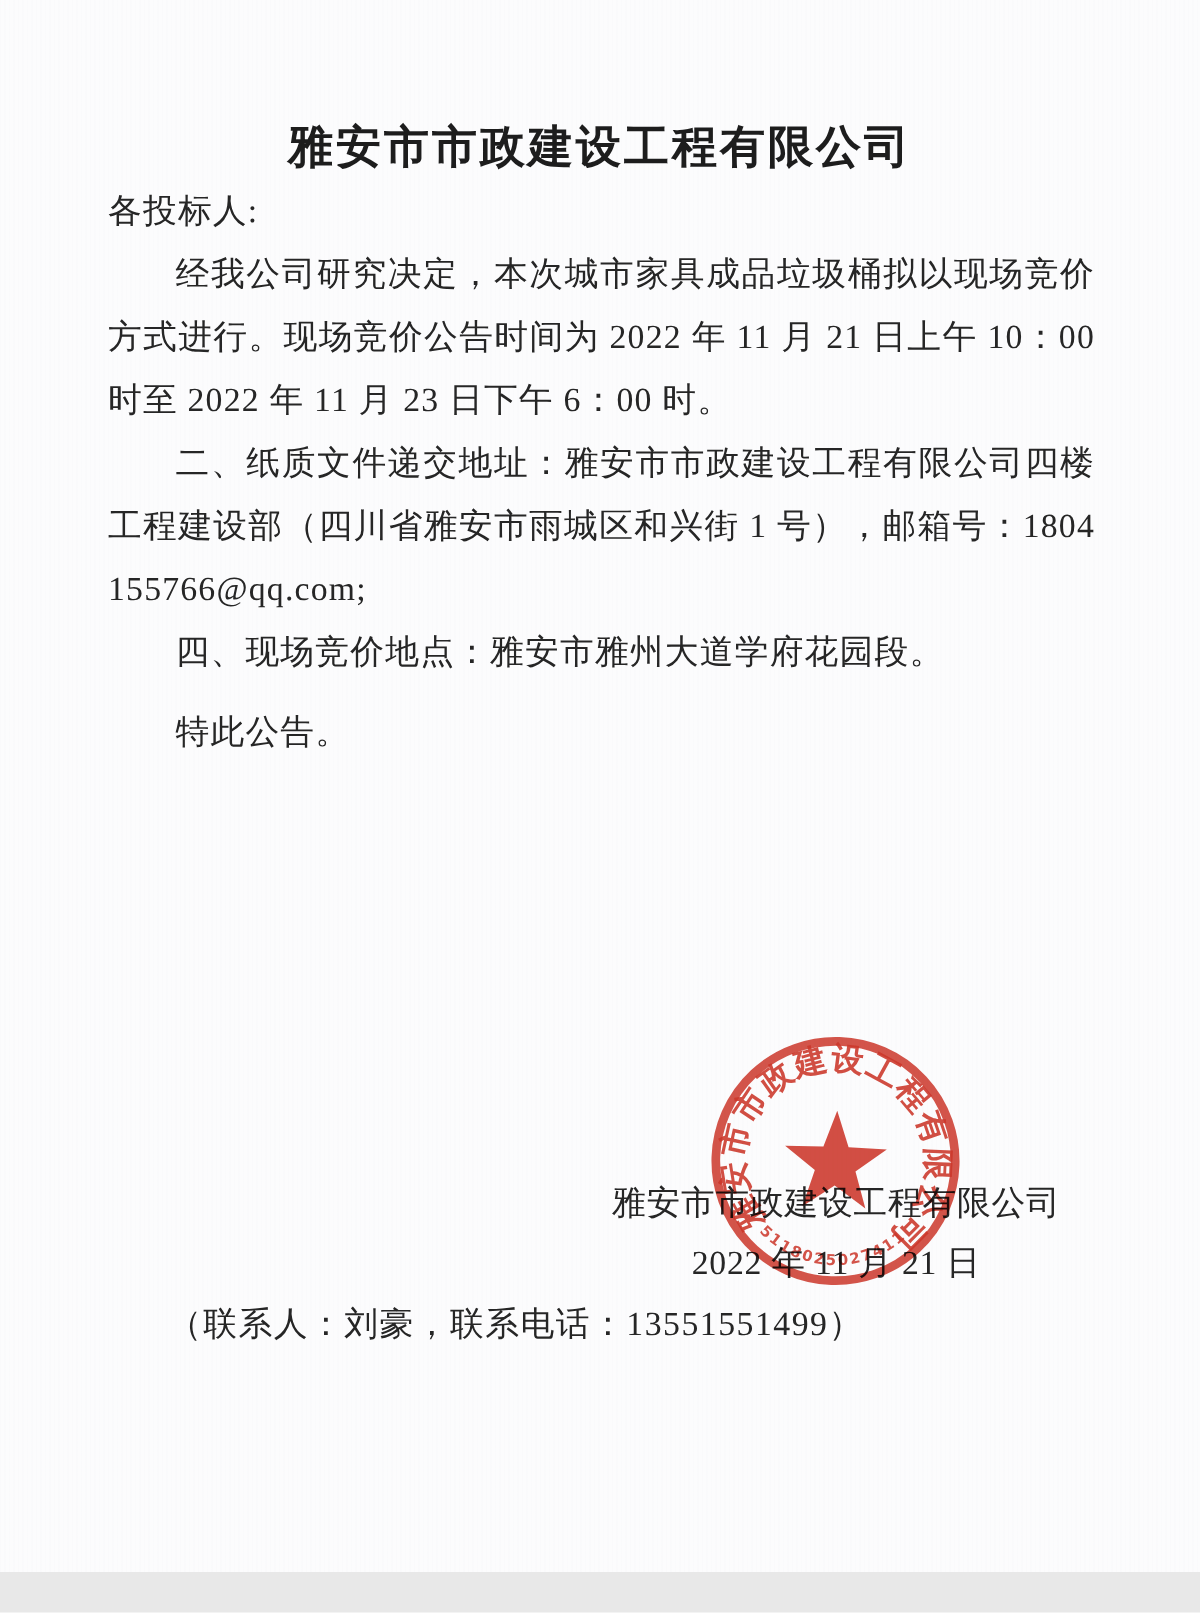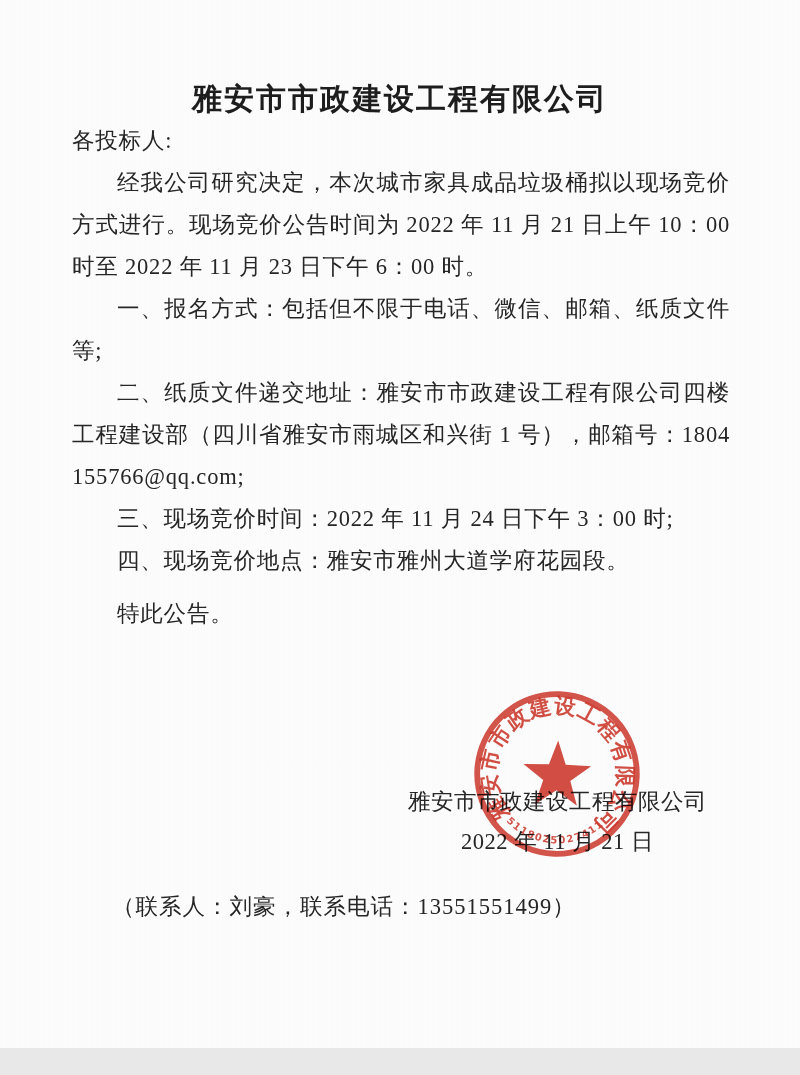--- a/index.html
+++ b/index.html
@@ -51,21 +51,21 @@
     position: absolute;
     top: 782px;
     left: 408px;
     text-align: center;
     font-size: 22.5px;
     line-height: 40px;
     letter-spacing: 0.5px;
   }
   .contact-line {
     position: absolute;
-    top: 886px;
+    top: 862px;
     left: 112px;
     font-size: 22.5px;
     line-height: 42px;
     letter-spacing: 1px;
     margin: 0;
   }
   
   .seal-svg {
     position: absolute;
     left: 452px;
@@ -82,23 +82,21 @@
 
 <div class="page">
 
   <div class="title-block">
     <div>雅安市市政建设工程有限公司</div>
   </div>
 
   <div class="body-block">
     <p class="salutation">各投标人:</p>
     <p class="indent">经我公司研究决定，本次城市家具成品垃圾桶拟以现场竞价方式进行。现场竞价公告时间为 2022 年 11 月 21 日上午 10：00 时至 2022 年 11 月 23 日下午 6：00 时。</p>
-    <p class="indent">一、报名方式：包括但不限于电话、微信、邮箱、纸质文件等;</p>
     <p class="indent">二、纸质文件递交地址：雅安市市政建设工程有限公司四楼工程建设部（四川省雅安市雨城区和兴街 1 号），邮箱号：1804155766@qq.com;</p>
-    <p class="indent">三、现场竞价时间：2022 年 11 月 24 日下午 3：00 时;</p>
     <p class="indent">四、现场竞价地点：雅安市雅州大道学府花园段。</p>
     <p class="indent closing">特此公告。</p>
   </div>
 
   <div class="sig-block">
     <div>雅安市市政建设工程有限公司</div>
     <div>2022 年 11 月 21 日</div>
   </div>
 
   <p class="contact-line">（联系人：刘豪，联系电话：13551551499）</p>

